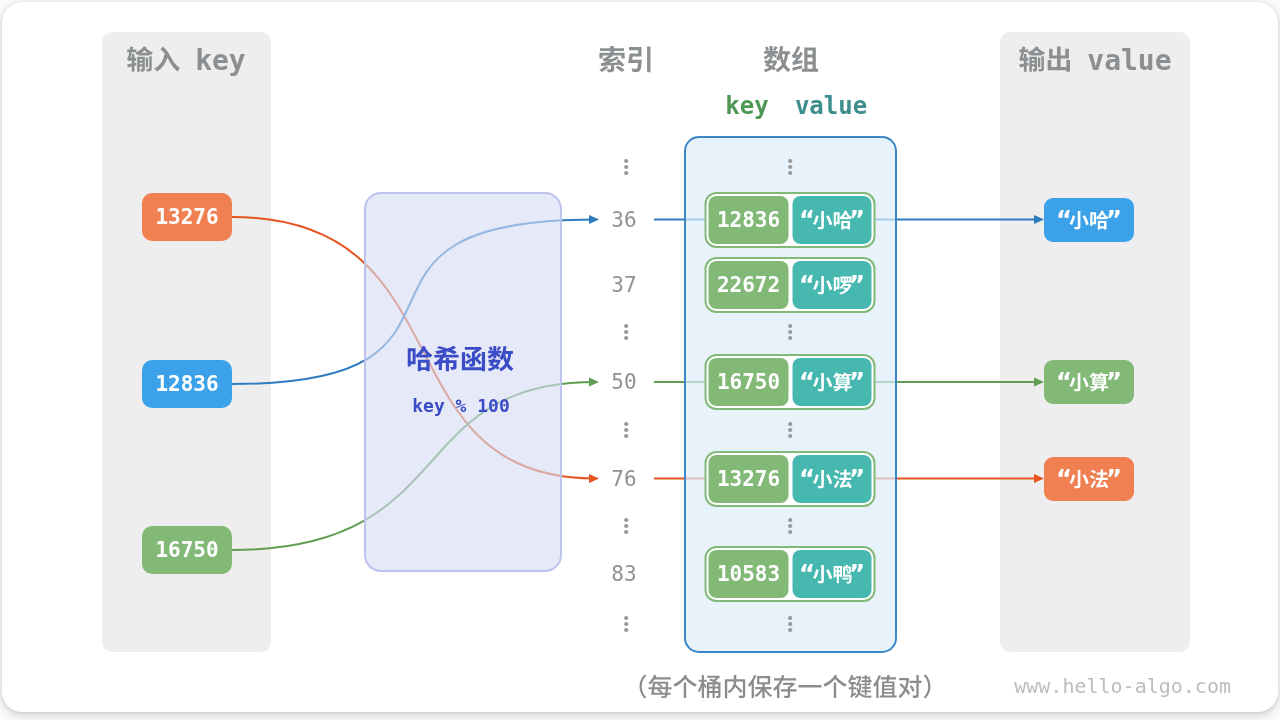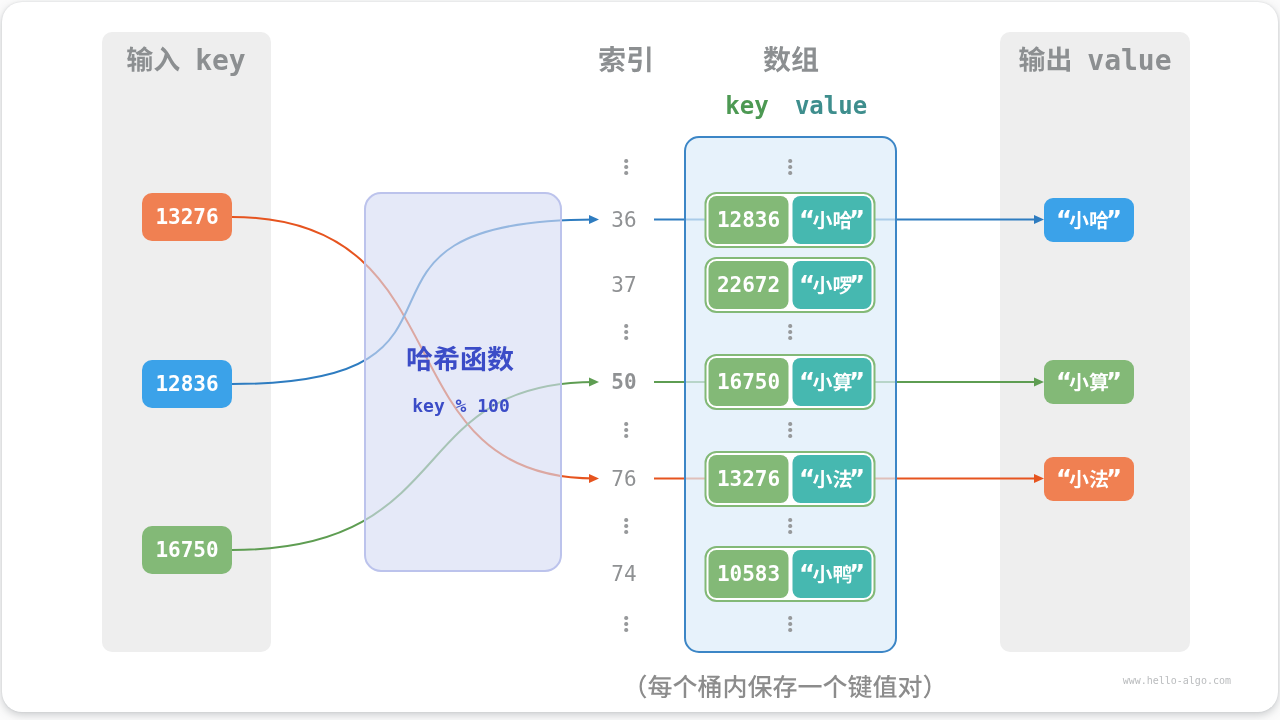--- a/index.html
+++ b/index.html
@@ -40,21 +40,21 @@
                 font-size:21px;font-weight:700;color:#fff;}
   .bucket .vbox{flex:1;background:#46B8B0;border-radius:8px;display:flex;align-items:center;
                 justify-content:center;font-size:20px;font-weight:700;color:#fff;white-space:nowrap;}
   .outbox{width:90px;height:44px;border-radius:9px;display:flex;align-items:center;justify-content:center;
           font-size:20px;font-weight:700;color:#fff;white-space:nowrap;}
   .vbox .lat,.outbox .lat{font-family:"DejaVu Sans","Liberation Sans",sans-serif;
                           font-size:1.22em;line-height:0;}
   .vbox .lat:first-child,.outbox .lat:first-child{margin-right:-3px;}
   .vbox .lat:last-child,.outbox .lat:last-child{margin-left:-3px;}
   .caption{font-size:25px;color:#8C8C8C;line-height:1;white-space:nowrap;}
-  .watermark{font-family:"DejaVu Sans Mono","Liberation Mono",monospace;font-size:10px;color:#BABCBE;
+  .watermark{font-family:"DejaVu Sans Mono","Liberation Mono",monospace;font-size:20px;color:#BABCBE;
              line-height:1;white-space:nowrap;}
   .cg{display:inline-block;width:1em;height:1em;vertical-align:-0.12em;}
   .lat{white-space:pre;}
 </style>
 </head>
 <body>
 
 <div class="stage">
  <div class="card">
 
@@ -112,23 +112,23 @@
           <path d="M141 -770C211 -752 289 -730 367 -705C271 -681 171 -662 75 -649C100 -625 137 -576 155 -548C225 -562 299 -578 373 -598C363 -573 351 -549 338 -525H53V-420H269C204 -336 121 -262 23 -212C48 -190 85 -148 103 -122C142 -144 179 -169 214 -197V39H333V-216H476V90H592V-216H749V-85C749 -73 744 -70 732 -70C718 -70 672 -70 633 -72C647 -43 663 0 668 31C736 31 785 31 822 14C859 -3 870 -31 870 -83V-321H592V-404H476V-321H340C366 -353 391 -386 413 -420H948V-525H473C487 -552 500 -579 511 -606L457 -621L541 -647C641 -611 732 -574 795 -543L886 -627C833 -651 766 -678 693 -704C751 -729 806 -756 853 -786L753 -854C695 -817 621 -784 537 -755C429 -789 318 -819 225 -841Z" fill="currentColor"></path>
         </svg><svg viewBox="0 -880 1000 1000" class="cg">
           <path d="M206 -516C251 -474 307 -413 333 -376L411 -449C383 -485 329 -539 281 -579ZM70 -617V50H809V91H928V-621H809V-58H190V-617ZM441 -615V-407C347 -353 252 -298 190 -267L246 -168C305 -207 374 -254 441 -302V-202C441 -191 437 -187 424 -187C411 -186 366 -186 328 -188C343 -158 357 -113 362 -83C428 -83 478 -84 513 -100C550 -117 560 -145 560 -200V-326C625 -265 687 -200 723 -154L798 -235C765 -273 714 -324 659 -373C703 -418 753 -477 799 -531L700 -584C673 -538 631 -479 591 -432L560 -458V-571C654 -622 747 -691 817 -756L738 -819L712 -813H180V-704H585C540 -670 489 -638 441 -615Z" fill="currentColor"></path>
         </svg><svg viewBox="0 -880 1000 1000" class="cg">
           <path d="M424 -838C408 -800 380 -745 358 -710L434 -676C460 -707 492 -753 525 -798ZM374 -238C356 -203 332 -172 305 -145L223 -185L253 -238ZM80 -147C126 -129 175 -105 223 -80C166 -45 99 -19 26 -3C46 18 69 60 80 87C170 62 251 26 319 -25C348 -7 374 11 395 27L466 -51C446 -65 421 -80 395 -96C446 -154 485 -226 510 -315L445 -339L427 -335H301L317 -374L211 -393C204 -374 196 -355 187 -335H60V-238H137C118 -204 98 -173 80 -147ZM67 -797C91 -758 115 -706 122 -672H43V-578H191C145 -529 81 -485 22 -461C44 -439 70 -400 84 -373C134 -401 187 -442 233 -488V-399H344V-507C382 -477 421 -444 443 -423L506 -506C488 -519 433 -552 387 -578H534V-672H344V-850H233V-672H130L213 -708C205 -744 179 -795 153 -833ZM612 -847C590 -667 545 -496 465 -392C489 -375 534 -336 551 -316C570 -343 588 -373 604 -406C623 -330 646 -259 675 -196C623 -112 550 -49 449 -3C469 20 501 70 511 94C605 46 678 -14 734 -89C779 -20 835 38 904 81C921 51 956 8 982 -13C906 -55 846 -118 799 -196C847 -295 877 -413 896 -554H959V-665H691C703 -719 714 -774 722 -831ZM784 -554C774 -469 759 -393 736 -327C709 -397 689 -473 675 -554Z" fill="currentColor"></path>
         </svg></div>
   <div class="item ctr hash-formula" style="left:459px;top:404px;">key % 100</div>
 
   <div class="item ctr idx" style="left:622px;top:217.5px;">36</div>
   <div class="item ctr idx" style="left:622px;top:283px;">37</div>
-  <div class="item ctr idx" style="left:622px;top:380px;font-weight:bold;">50</div>
+  <div class="item ctr idx" style="left:622px;top:380px;">50</div>
   <div class="item ctr idx" style="left:622px;top:476.5px;">76</div>
-  <div class="item ctr idx" style="left:622px;top:572px;">74</div>
+  <div class="item ctr idx" style="left:622px;top:572px;">83</div>
   <div class="item ctr dots" style="left:624px;top:165px;">
         <div class="dot"></div>
         <div class="dot"></div>
         <div class="dot"></div>
       </div>
   <div class="item ctr dots" style="left:788px;top:165px;">
         <div class="dot"></div>
         <div class="dot"></div>
         <div class="dot"></div>
       </div>

